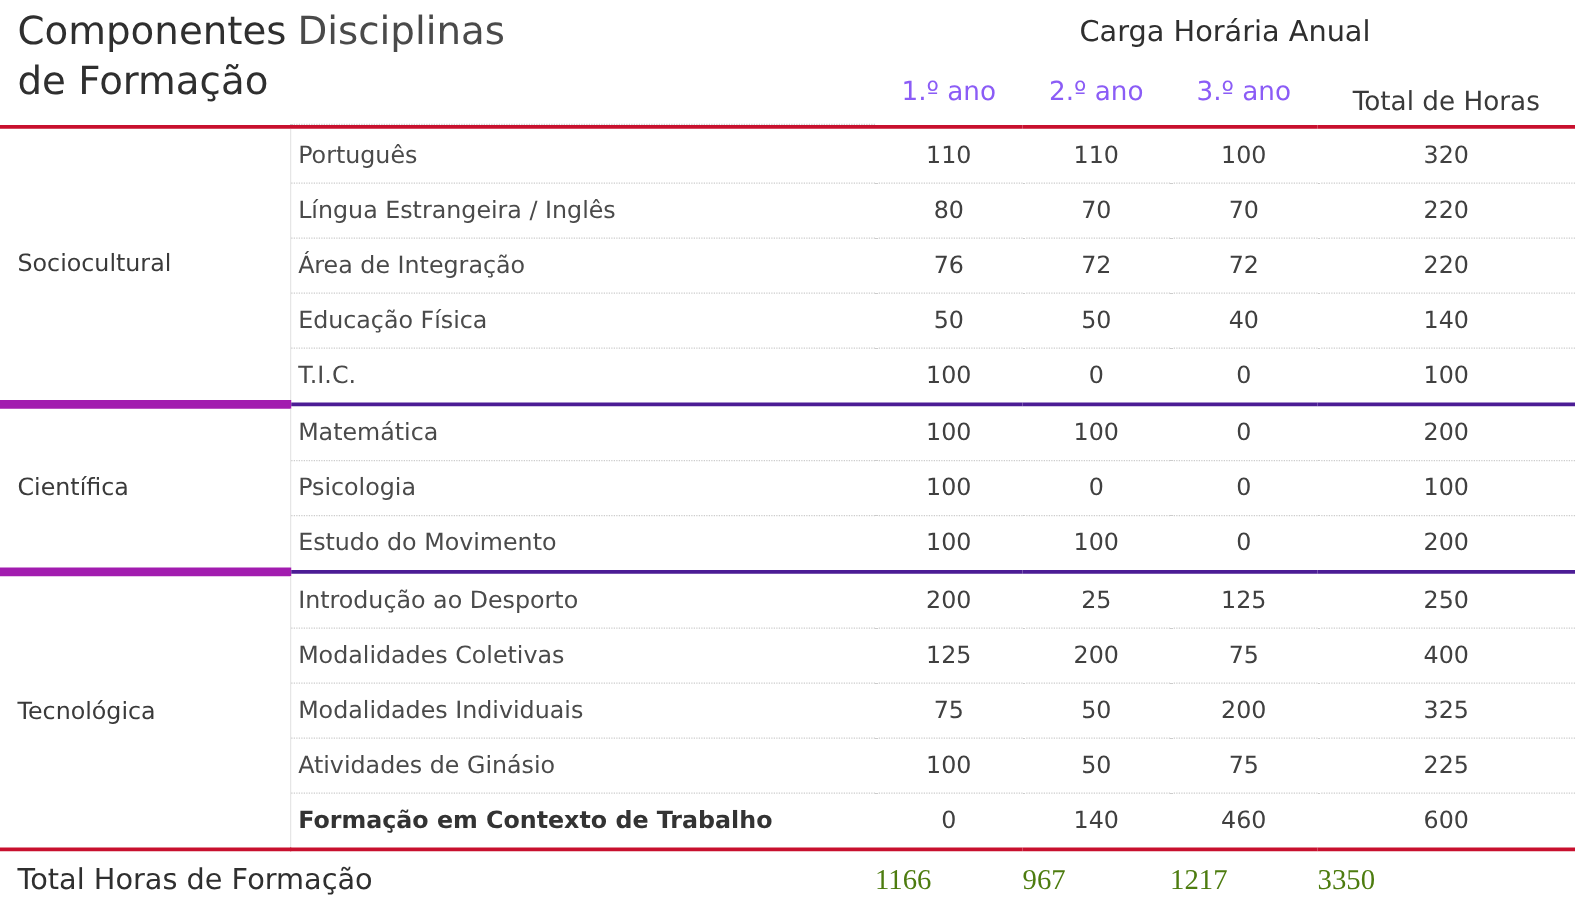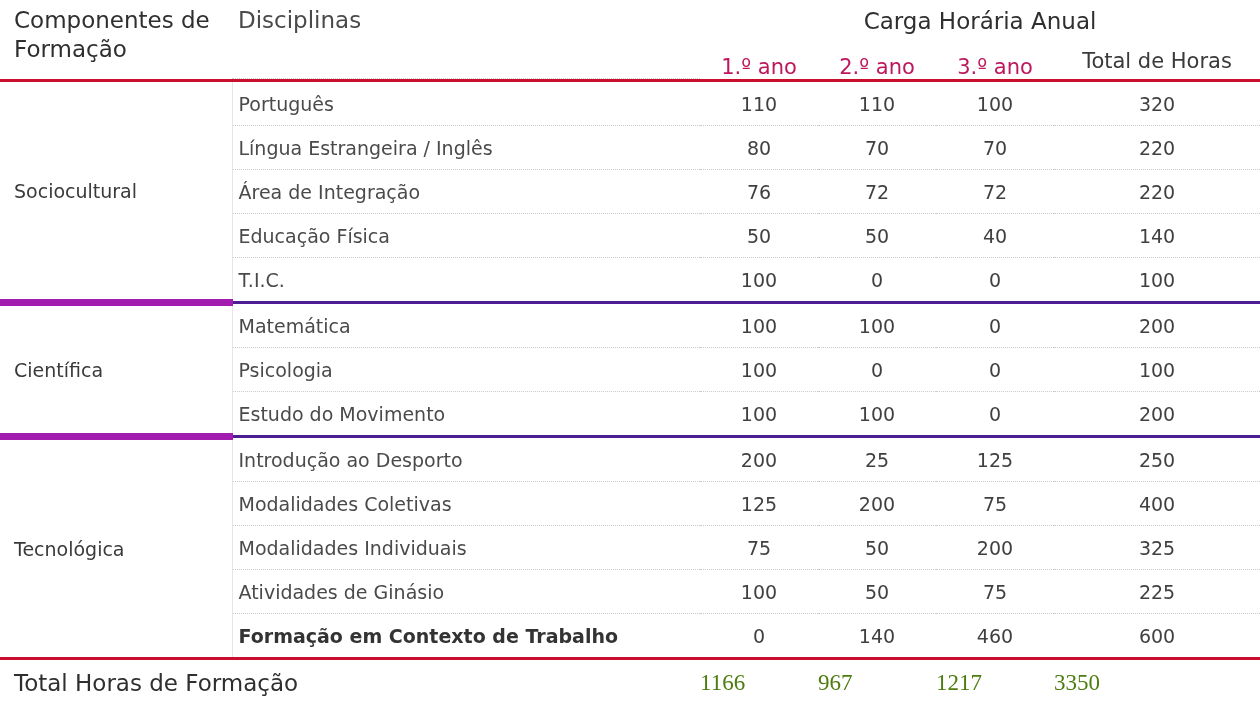--- a/index.html
+++ b/index.html
@@ -38,32 +38,33 @@
     vertical-align: bottom;
     font-weight: normal;
   }
   .hdr-group {
     text-align: center;
     font-size: 23px;
     color: #2f2f2f;
     padding-bottom: 6px;
   }
   .hdr-main {
-    font-size: 23px;
+    font-size: 31px;
     color: #2f2f2f;
     text-align: left;
     line-height: 1.28;
     padding: 6px 0 14px 14px;
     vertical-align: top;
   }
   .hdr-main.disc { padding-left: 6px; }
   .hdr-year {
     font-size: 21px;
-    color: #be185d;
-    text-align: center;
+    color: #8b5cf6;
+    text-align: center;
+    padding-bottom: 14px;
     white-space: nowrap;
   }
   .hdr-total {
     font-size: 21px;
     color: #3a3a3a;
     text-align: center;
     line-height: 1.28;
     padding-bottom: 4px;
   }
   tr.head-rule td {

